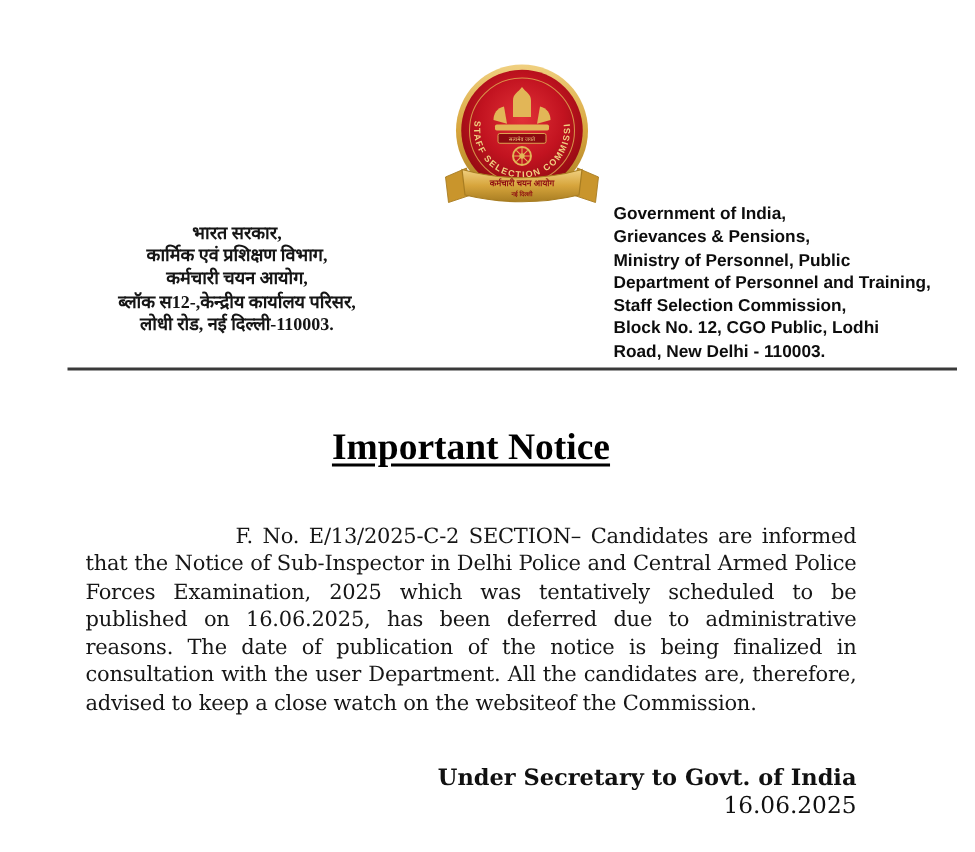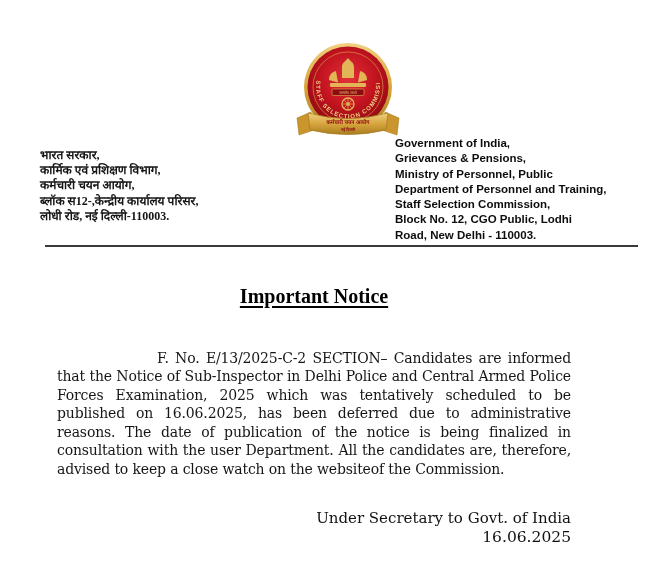--- a/index.html
+++ b/index.html
@@ -5,52 +5,52 @@
   html,body{margin:0;padding:0;background:#ffffff;}
   .page{
     position:relative;width:650px;height:568px;background:#ffffff;
     font-family:"Liberation Serif",serif;color:#111;overflow:hidden;
   }
   
   .logo{position:absolute;left:296px;top:42px;width:104px;height:100px;}
   
   .addr-hi{
     position:absolute;left:40px;top:148px;width:236px;
-    text-align:left;font-weight:bold;font-size:12px;line-height:15.2px;
+    text-align:center;font-weight:bold;font-size:12px;line-height:15.2px;
     font-family:"Liberation Serif",serif;color:#151515;
   }
   .addr-en{
-    position:absolute;left:395px;top:136px;width:242px;
+    position:absolute;left:409px;top:136px;width:242px;
     text-align:left;font-weight:bold;font-size:11.5px;line-height:15.3px;
     font-family:"Liberation Sans",sans-serif;color:#0d0d0d;
   }
   .addr-line{white-space:nowrap;}
   .hrule{
     position:absolute;left:45px;top:245px;width:593px;height:0;
     border-top:2px solid #3a3a3a;
   }
   
   .title{
     position:absolute;left:57px;top:285px;width:514px;text-align:center;
-    font-family:"Liberation Serif",serif;font-weight:bold;font-size:20px;color:#000;
+    font-family:"Liberation Serif",serif;font-weight:bold;font-size:25px;color:#000;
   }
   .title span{text-decoration:underline;text-decoration-thickness:2px;text-underline-offset:3px;}
   
   .bodytext{
     position:absolute;left:57px;top:349px;width:514px;margin:0;
     font-family:"DejaVu Serif",serif;font-size:14px;line-height:18.45px;
     letter-spacing:-0.15px;text-align:justify;text-indent:100px;color:#161616;
   }
   .bodytext b{font-weight:normal;}
   
   .signature{
     position:absolute;right:79px;top:509px;text-align:right;
     font-family:"DejaVu Serif",serif;color:#111;
   }
-  .sig-name{font-weight:normal;font-size:15px;line-height:19px;}
+  .sig-name{font-weight:bold;font-size:15px;line-height:19px;}
   .sig-date{font-size:15.5px;line-height:19px;margin-top:0;font-weight:normal;}
 </style>
 </head>
 <body>
 
 <div class="page">
 
   <div class="logo">
     <svg viewBox="0 0 104 100" width="104" height="100">
       <defs>

